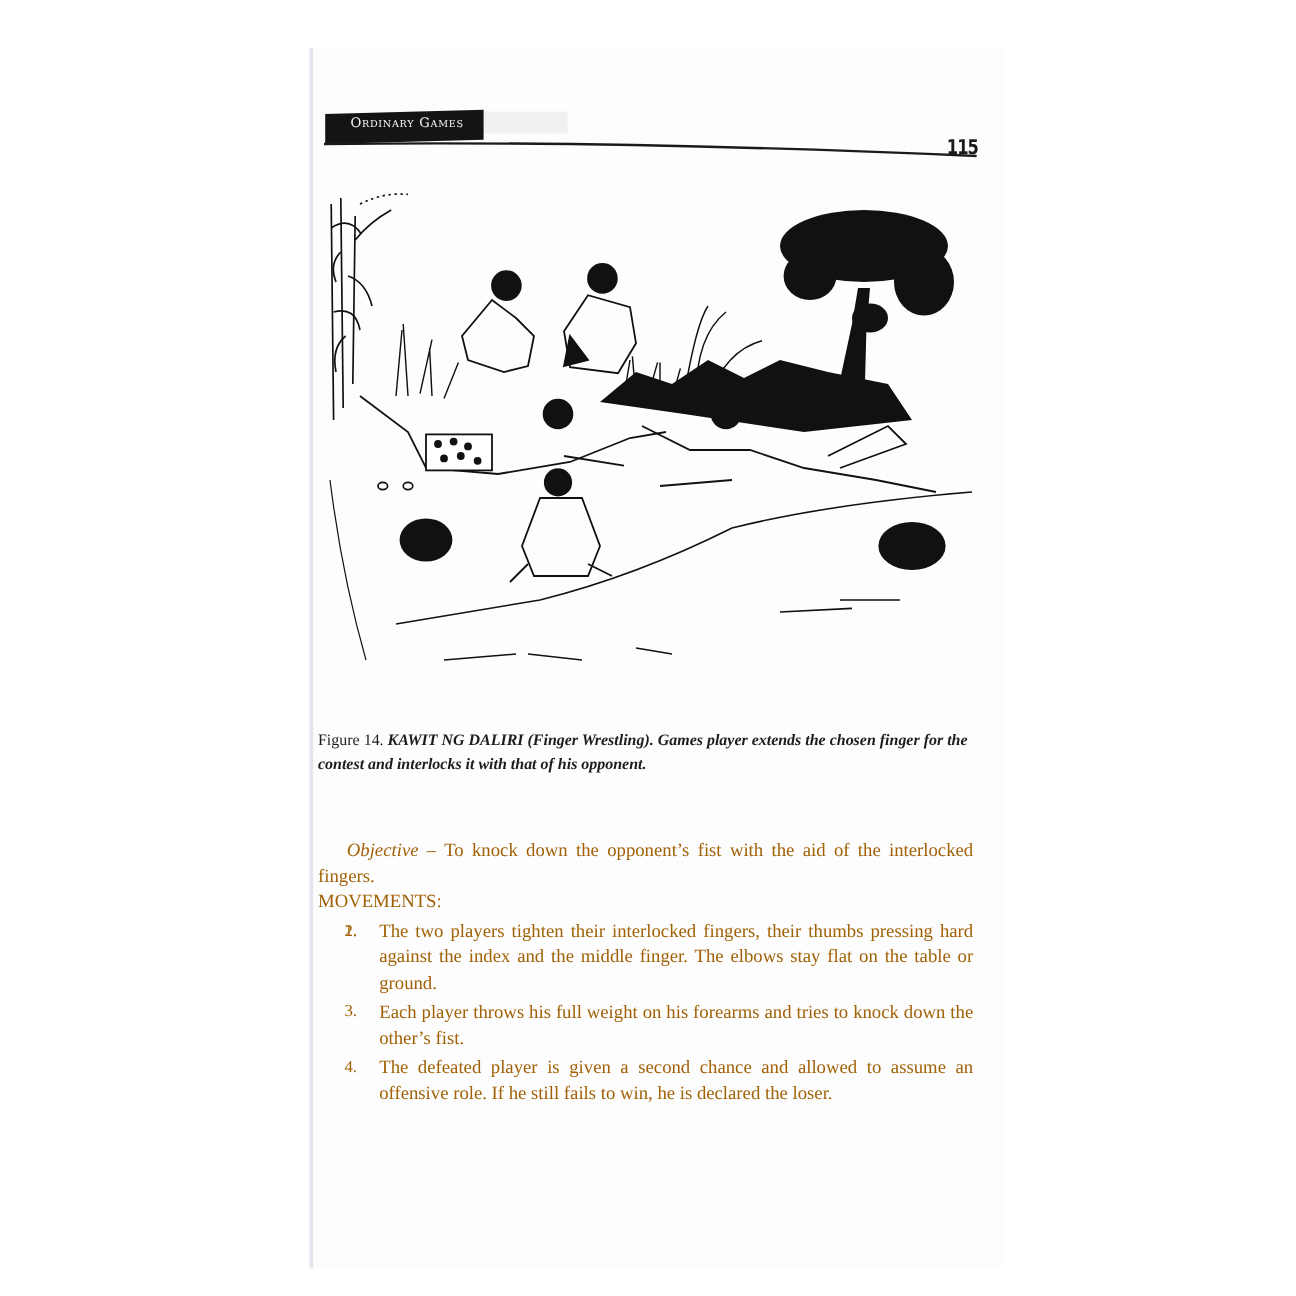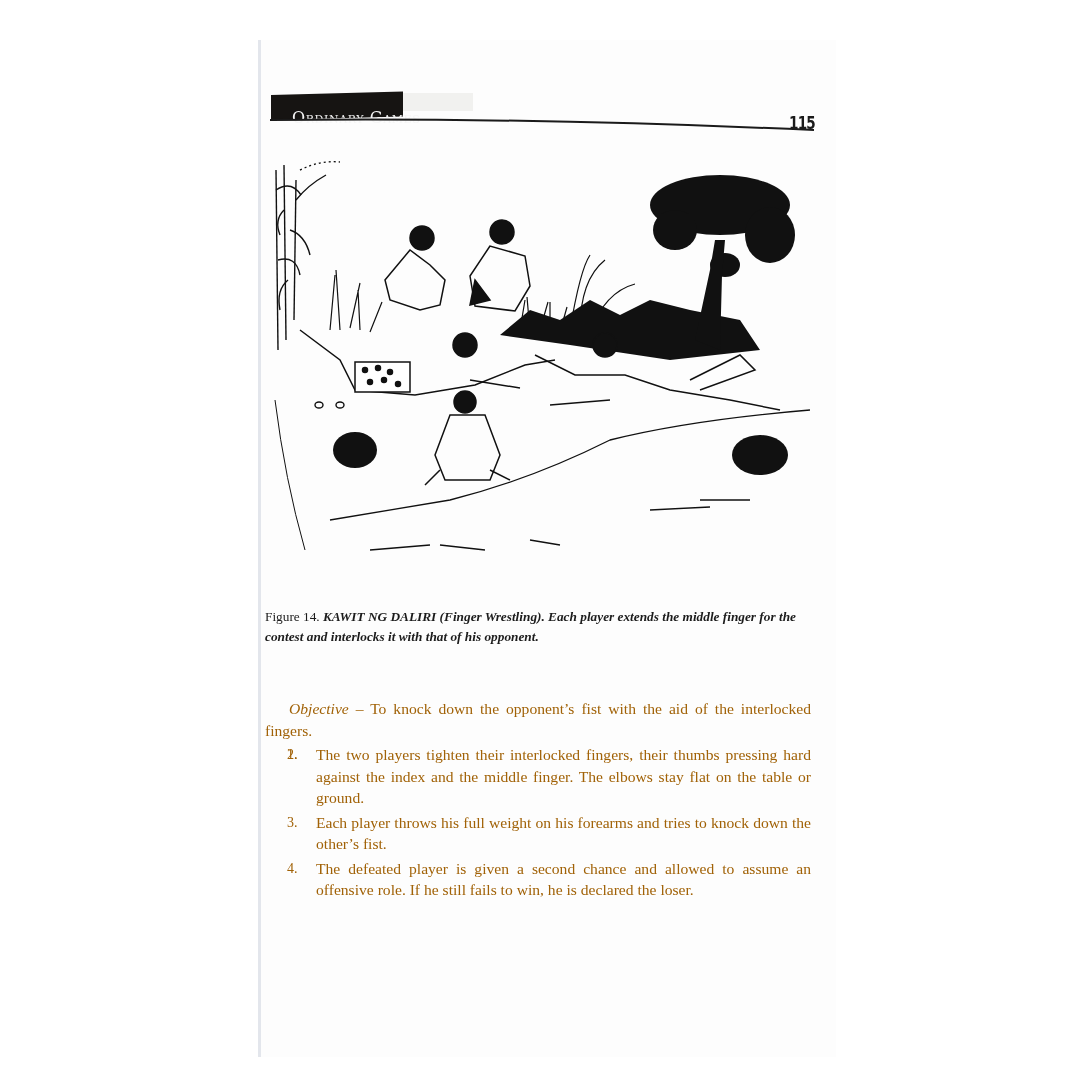--- a/index.html
+++ b/index.html
@@ -25,24 +25,24 @@
       transform-origin: left top;
     }
     .header-band-ghost {
       position: absolute;
       left: 403px; top: 93px;
       width: 70px; height: 18px;
       background: #f1f1ef;
     }
     .header-title {
       position: absolute;
-      left: 292px; top: 108px;
+      left: 292px; top: 96px;
       color: #f5f5f5;
       font-family: "DejaVu Serif", serif;
-      font-size: 16px;
+      font-size: 11px;
       letter-spacing: 0.6px;
       font-variant: small-caps;
       white-space: nowrap;
       text-align: right;
     }
     .header-rule {
       position: absolute;
       left: 270px; top: 114px;
       width: 544px; height: 20px;
     }
@@ -181,27 +181,28 @@
     <ellipse cx="490" cy="305" rx="28" ry="20"></ellipse>
   </g>
   <g stroke="#111" fill="none" stroke-width="1.3">
     <path d="M60 370 q60 -10 120 -20 q80 -20 160 -60 q80 -20 200 -30"></path>
     <path d="M100 400 l60 -5 M170 395 l45 5 M260 390 l30 5 M380 360 l60 -3 M430 350 l50 0"></path>
     <path d="M5 250 q10 80 30 150" stroke-width="1"></path>
   </g>
 </svg>
 
 <div class="caption">
-  <span class="lead">Figure 14.</span><span> KAWIT NG DALIRI (Finger Wrestling). Each player extends the middle finger for the contest and interlocks it with that of his opponent.</span>
+  <span class="lead">Figure 14.</span><span> KAWIT NG DALIRI (Finger Wrestling). Games player extends the chosen finger for the contest and interlocks it with that of his opponent.</span>
 </div>
 
 <div class="body">
   <p class="objective">
     <span class="label">Objective</span><span> – To knock down the opponent’s fist with the aid of the interlocked fingers.</span>
   </p>
+  <p class="movements-title">MOVEMENTS:</p>
   <ol class="movements">
     <li>
       <span class="num">1.</span>
     </li>
     <li>
       <span class="num">2.</span>
       <span>The two players tighten their interlocked fingers, their thumbs pressing hard against the index and the middle finger. The elbows stay flat on the table or ground.</span>
     </li>
     <li>
       <span class="num">3.</span>

